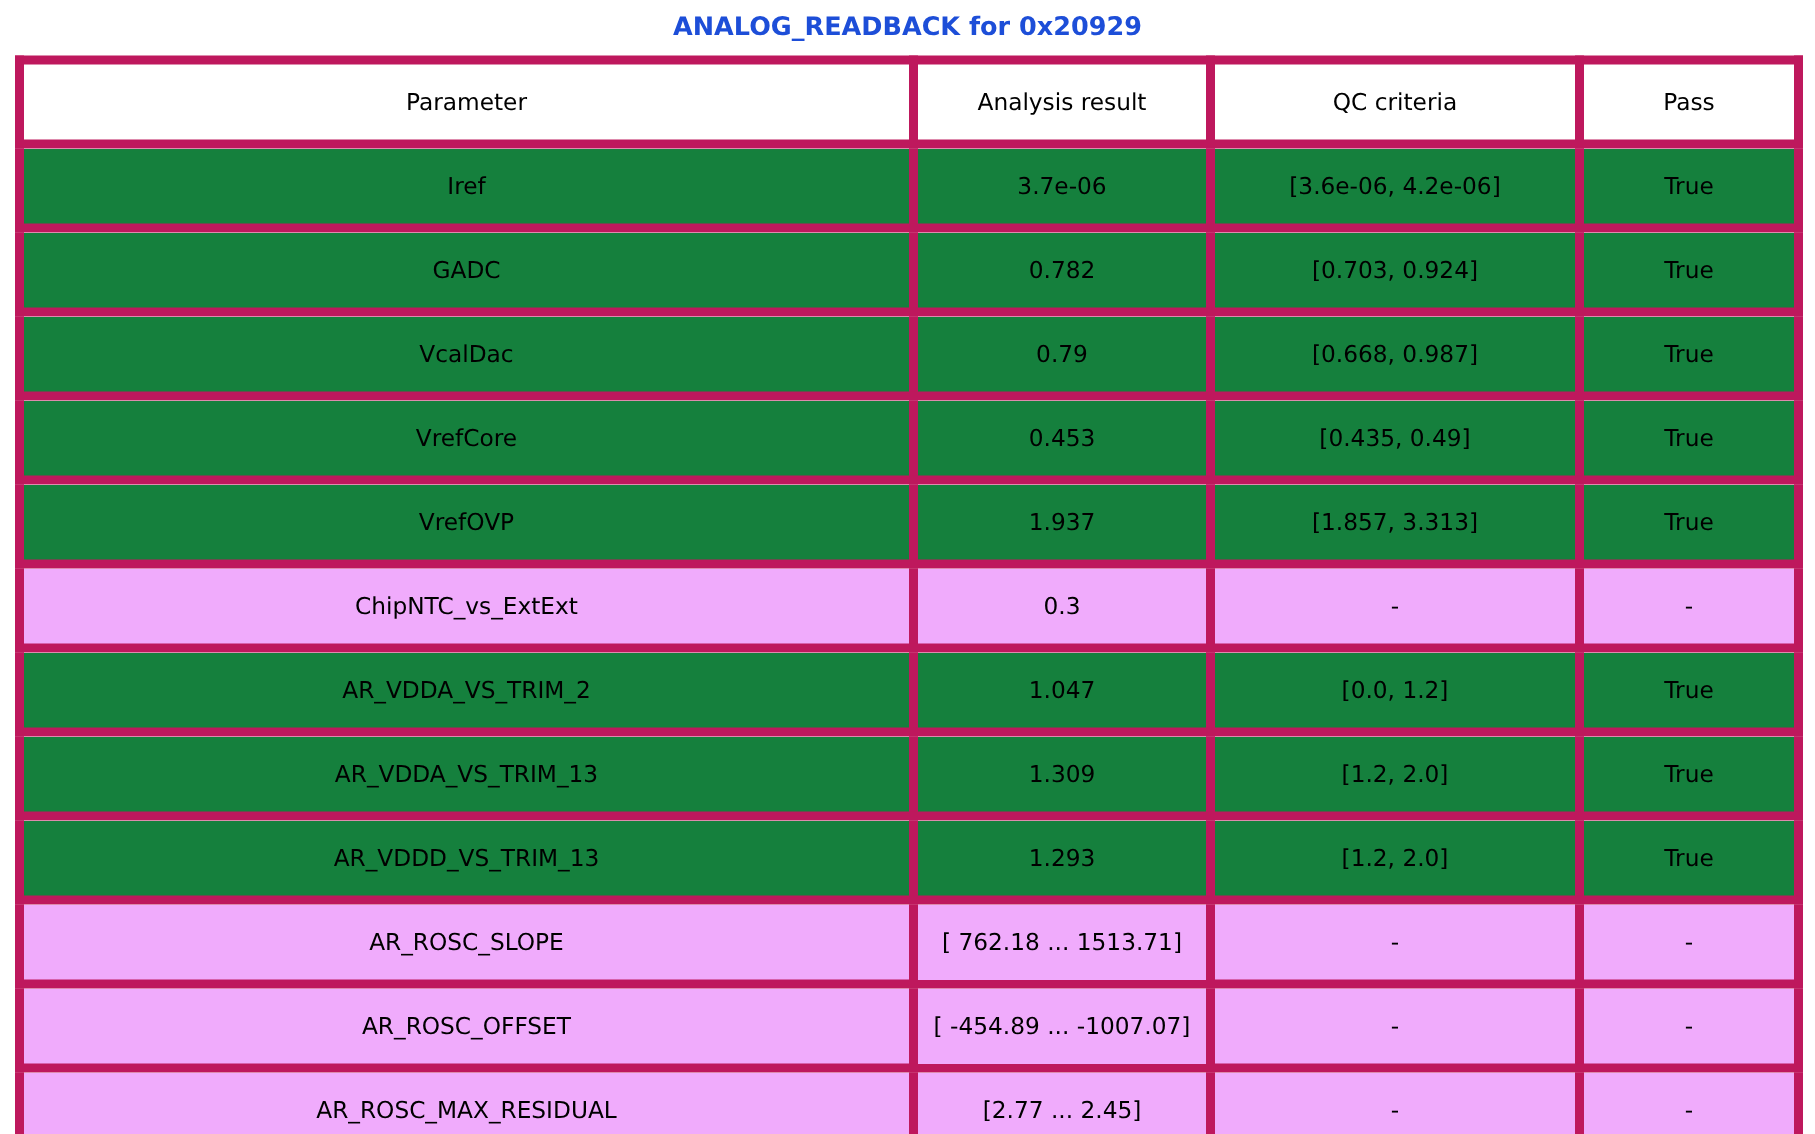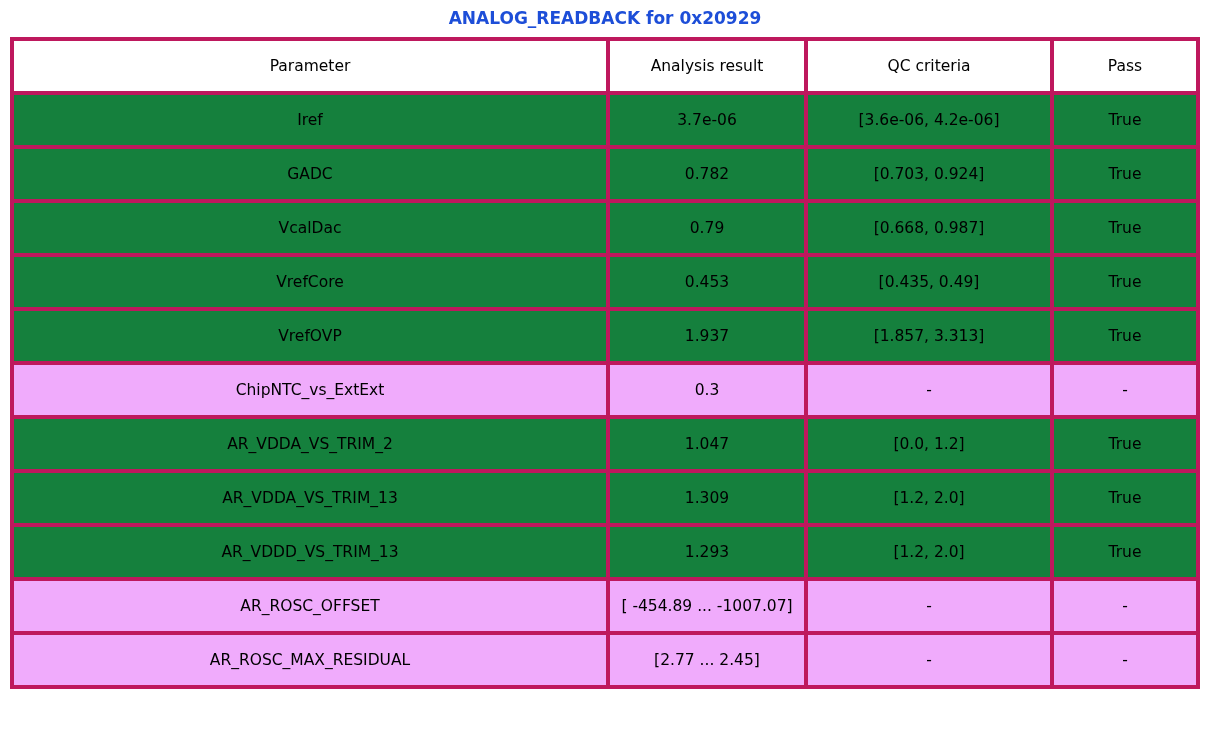--- a/index.html
+++ b/index.html
@@ -33,21 +33,21 @@
     padding: 0 10px;
     box-sizing: border-box;
   }
   table.qc {
     width: 1190px;
     border-collapse: collapse;
     table-layout: fixed;
     border: 2px solid #000000;
   }
   table.qc td, table.qc th {
-    border: 4px solid #be185d;
+    border: 6px solid #be185d;
     font-weight: normal;
     font-size: 15.5px;
     text-align: center;
     vertical-align: middle;
     height: 50px;
     padding: 0 2px;
     overflow: hidden;
     white-space: nowrap;
   }
   table.qc th {
@@ -151,20 +151,28 @@
             <td>[1.2, 2.0]</td>
             <td>True</td>
           </tr>
           <tr class="pass">
             <td>AR_VDDD_VS_TRIM_13</td>
             <td>1.293</td>
             <td>[1.2, 2.0]</td>
             <td>True</td>
           </tr>
           <tr class="neutral">
+            <td>AR_ROSC_SLOPE</td>
+            <td class="result-overflow">
+              <span class="ov wide">[ 762.18 ... 1513.71]</span>
+            </td>
+            <td>-</td>
+            <td>-</td>
+          </tr>
+          <tr class="neutral">
             <td>AR_ROSC_OFFSET</td>
             <td class="result-overflow">
               <span class="ov wide">[ -454.89 ... -1007.07]</span>
             </td>
             <td>-</td>
             <td>-</td>
           </tr>
           <tr class="neutral">
             <td>AR_ROSC_MAX_RESIDUAL</td>
             <td>[2.77 ... 2.45]</td>

